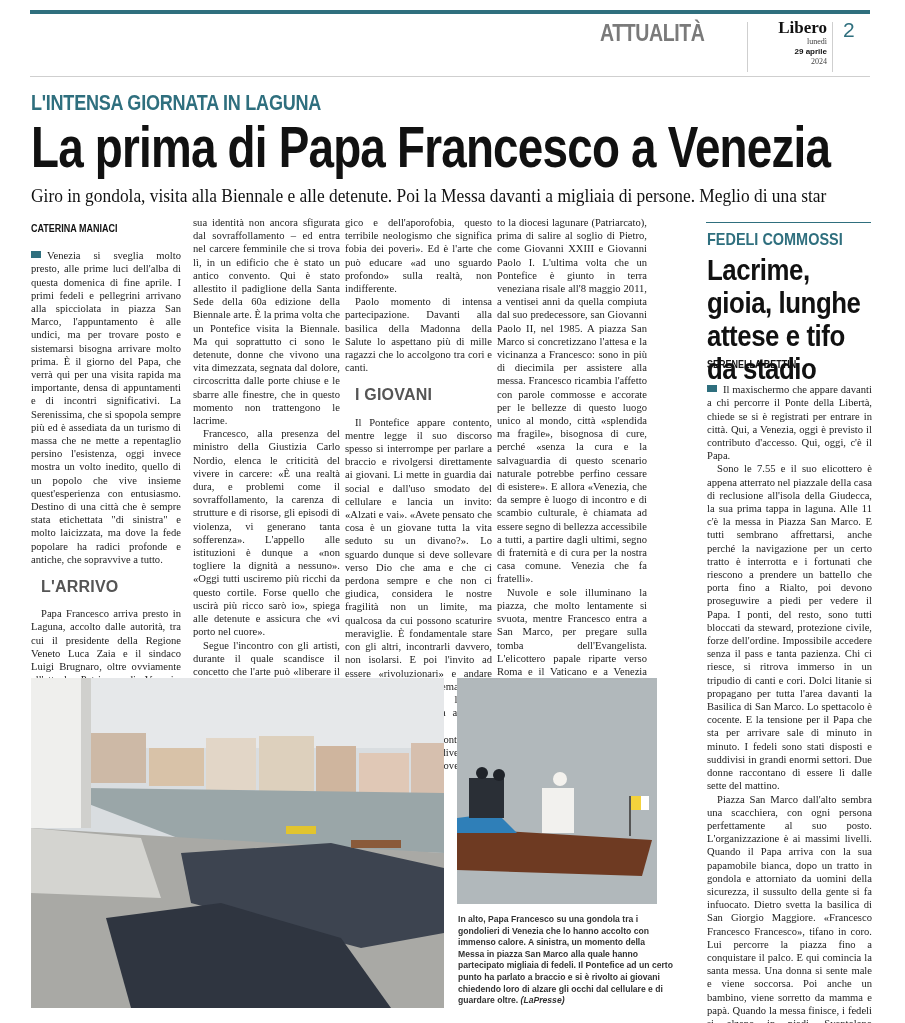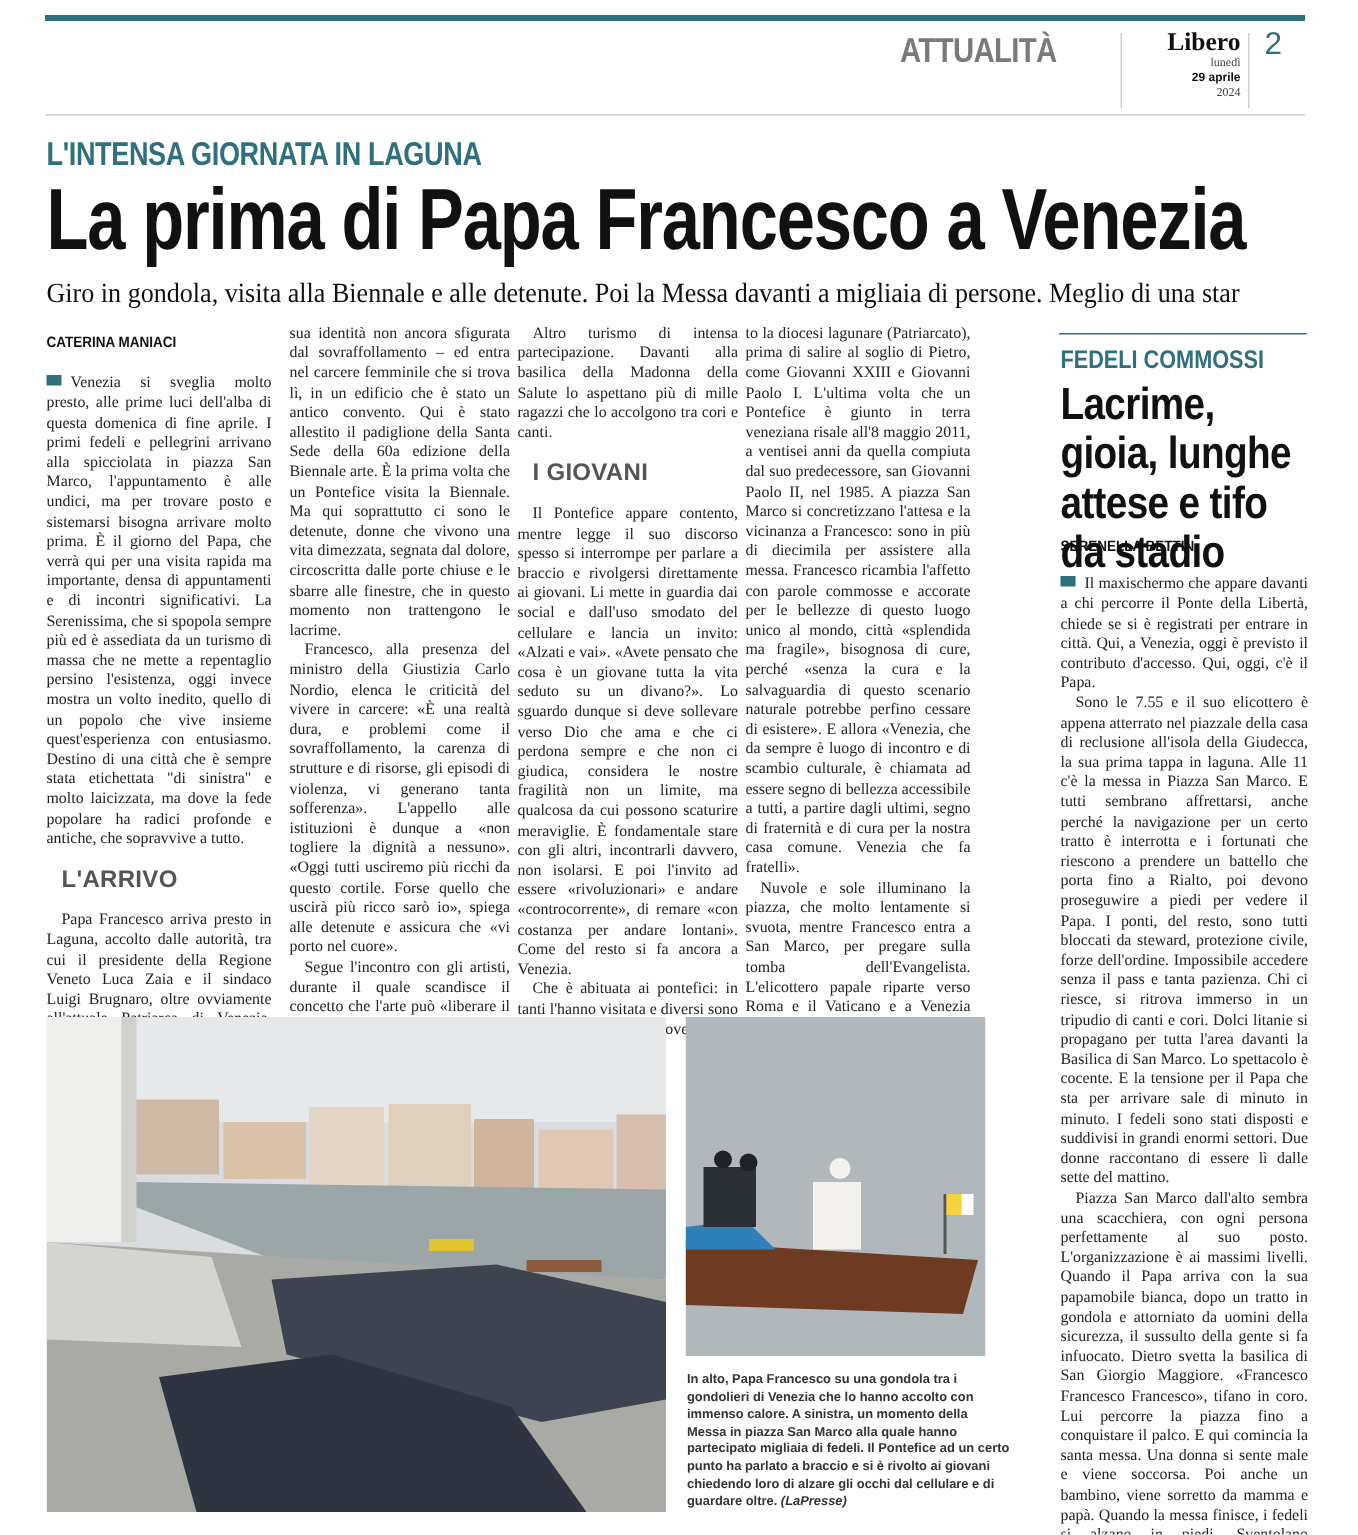--- a/index.html
+++ b/index.html
@@ -57,21 +57,22 @@
   <p>Papa Francesco arriva presto in Laguna, accolto dalle autorità, tra cui il presidente della Regione Veneto Luca Zaia e il sindaco Luigi Brugnaro, oltre ovviamente all'attuale Patriarca di Venezia, monsignor Francesco Moraglia, e comincia da un luogo simbolo: dalla Giudecca – isola nell'isola, con una</p>
 </div>
 
 <div class="col" style="left:193px; top:216px; width:147px;">
   <p class="first">sua identità non ancora sfigurata dal sovraffollamento – ed entra nel carcere femminile che si trova lì, in un edificio che è stato un antico convento. Qui è stato allestito il padiglione della Santa Sede della 60a edizione della Biennale arte. È la prima volta che un Pontefice visita la Biennale. Ma qui soprattutto ci sono le detenute, donne che vivono una vita dimezzata, segnata dal dolore, circoscritta dalle porte chiuse e le sbarre alle finestre, che in questo momento non trattengono le lacrime.</p>
   <p>Francesco, alla presenza del ministro della Giustizia Carlo Nordio, elenca le criticità del vivere in carcere: «È una realtà dura, e problemi come il sovraffollamento, la carenza di strutture e di risorse, gli episodi di violenza, vi generano tanta sofferenza». L'appello alle istituzioni è dunque a «non togliere la dignità a nessuno». «Oggi tutti usciremo più ricchi da questo cortile. Forse quello che uscirà più ricco sarò io», spiega alle detenute e assicura che «vi porto nel cuore».</p>
   <p>Segue l'incontro con gli artisti, durante il quale scandisce il concetto che l'arte può «liberare il mondo da antinomie insensate e ormai svuotate, ma che cercano di prendere il sopravvento nel razzismo, nella xenofobia, nella disuguaglianza, nello squilibrio ecolo-</p>
 </div>
 
 <div class="col" style="left:345px; top:216px; width:147px;">
-  <p>Altro turismo di intensa partecipazione. Davanti alla basilica della Madonna della Salute lo aspettano più di mille ragazzi che lo accolgono tra cori e canti.</p>
+  <p class="first">gico e dell'aporofobia, questo terribile neologismo che significa fobia dei poveri». Ed è l'arte che può educare «ad uno sguardo profondo» sulla realtà, non indifferente.</p>
+  <p>Paolo momento di intensa partecipazione. Davanti alla basilica della Madonna della Salute lo aspettano più di mille ragazzi che lo accolgono tra cori e canti.</p>
   <div class="subtitle-sec">I GIOVANI</div>
   <p>Il Pontefice appare contento, mentre legge il suo discorso spesso si interrompe per parlare a braccio e rivolgersi direttamente ai giovani. Li mette in guardia dai social e dall'uso smodato del cellulare e lancia un invito: «Alzati e vai». «Avete pensato che cosa è un giovane tutta la vita seduto su un divano?». Lo sguardo dunque si deve sollevare verso Dio che ama e che ci perdona sempre e che non ci giudica, considera le nostre fragilità non un limite, ma qualcosa da cui possono scaturire meraviglie. È fondamentale stare con gli altri, incontrarli davvero, non isolarsi. E poi l'invito ad essere «rivoluzionari» e andare «controcorrente», di remare «con costanza per andare lontani». Come del resto si fa ancora a Venezia.</p>
   <p>Che è abituata ai pontefici: in tanti l'hanno visitata e diversi sono stati i Papi che hanno governa-</p>
 </div>
 
 <div class="col" style="left:497px; top:216px; width:150px;">
   <p class="first">to la diocesi lagunare (Patriarcato), prima di salire al soglio di Pietro, come Giovanni XXIII e Giovanni Paolo I. L'ultima volta che un Pontefice è giunto in terra veneziana risale all'8 maggio 2011, a ventisei anni da quella compiuta dal suo predecessore, san Giovanni Paolo II, nel 1985. A piazza San Marco si concretizzano l'attesa e la vicinanza a Francesco: sono in più di diecimila per assistere alla messa. Francesco ricambia l'affetto con parole commosse e accorate per le bellezze di questo luogo unico al mondo, città «splendida ma fragile», bisognosa di cure, perché «senza la cura e la salvaguardia di questo scenario naturale potrebbe perfino cessare di esistere». E allora «Venezia, che da sempre è luogo di incontro e di scambio culturale, è chiamata ad essere segno di bellezza accessibile a tutti, a partire dagli ultimi, segno di fraternità e di cura per la nostra casa comune. Venezia che fa fratelli».</p>
   <p>Nuvole e sole illuminano la piazza, che molto lentamente si svuota, mentre Francesco entra a San Marco, per pregare sulla tomba dell'Evangelista. L'elicottero papale riparte verso Roma e il Vaticano e a Venezia torna il flusso infinito dei turisti, ma per qualche ora ci si sente ancora un popolo, una comunità, in festa.</p>
   <div class="copy">© RIPRODUZIONE RISERVATA</div>
 </div>

